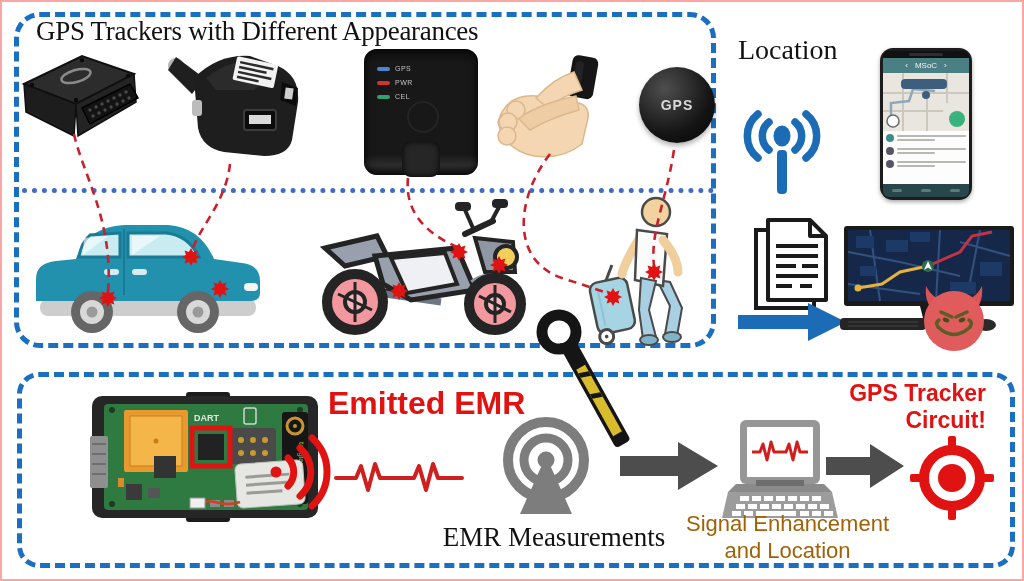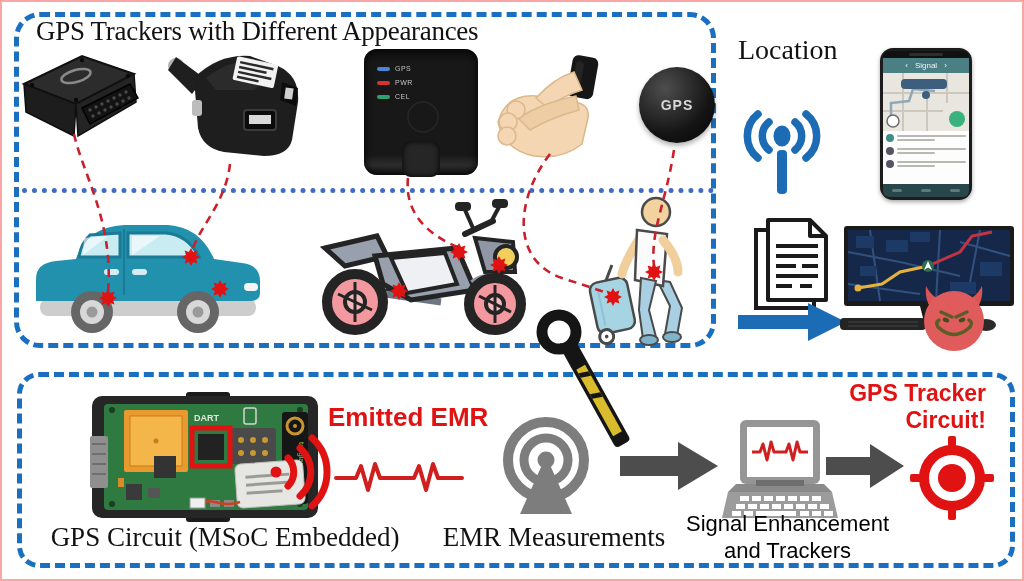--- a/index.html
+++ b/index.html
@@ -222,21 +222,21 @@
       <path d="M60,8 A28 28 0 0 1 60,52"></path>
     </g>
     <ellipse cx="36" cy="30" rx="8.5" ry="10.5" fill="#1c6cb5"></ellipse>
     <rect x="31" y="44" width="10" height="44" rx="4" fill="#1c6cb5"></rect>
   </svg>
 
   <div class="abs phone" style="left:878px;top:46px;width:92px;height:152px;">
     <div class="phone-notch"></div>
     <div class="phone-header sans">
       <span>‹</span>
-      <span>Signal</span>
+      <span>MSoC</span>
       <span>›</span>
     </div>
     <div class="phone-map">
       <svg width="86" height="58" viewBox="0 0 86 58">
         <g stroke="#cdc8be" stroke-width="2">
           <path d="M0,20 H86 M0,38 H60 M20,0 V58 M44,8 V58 M64,0 V30"></path>
         </g>
         <path d="M8,52 L8,30 L26,28 L30,16 L52,18" stroke="#8fa8b8" stroke-width="2.5" fill="none"></path>
         <rect x="18" y="6" width="46" height="10" rx="4" fill="#3d5f7d"></rect>
         <circle cx="43" cy="22" r="4" fill="#3d5f7d"></circle>
@@ -397,27 +397,26 @@
 
   <svg class="abs" style="left:264px;top:432px;z-index:4;" width="70" height="74" viewBox="0 0 70 74">
     <circle cx="10" cy="38" r="5.5" fill="#e01212"></circle>
     <g stroke="#e01212" stroke-width="7" stroke-linecap="round" fill="none">
       <path d="M22,24 A20 20 0 0 1 22,52"></path>
       <path d="M34,14 A32 32 0 0 1 34,62"></path>
       <path d="M46,4 A46 46 0 0 1 46,72"></path>
     </g>
   </svg>
 
-  <div class="abs sans red-bold" style="left:326px;top:400px;font-size:26px;white-space:nowrap;">Emitted EMR</div>
+  <div class="abs sans red-bold" style="left:326px;top:383px;font-size:32px;white-space:nowrap;">Emitted EMR</div>
 
   <svg class="abs" style="left:330px;top:446px;" width="145" height="52" viewBox="0 0 145 52">
     <path d="M4,30 h20 l5,-12 l7,24 l7,-26 l5,14 h34 l5,-12 l7,24 l7,-26 l5,14 h24" stroke="#cf1f1f" stroke-width="4" fill="none" stroke-linejoin="round" stroke-linecap="round"></path>
   </svg>
 
-  <div class="abs serif caption" style="left:48px;top:520px;width:350px;font-size:27px;">GPS Circuit (MSoC Embedded)</div>
 
   <svg class="abs" style="left:496px;top:414px;" width="96" height="100" viewBox="0 0 96 100">
     <circle cx="48" cy="44" r="38" stroke="#7d7d7d" stroke-width="10" fill="none"></circle>
     <circle cx="48" cy="44" r="22" stroke="#7d7d7d" stroke-width="9" fill="none"></circle>
     <circle cx="48" cy="44" r="8.5" fill="#7d7d7d"></circle>
     <polygon points="48,40 22,98 74,98" fill="#7d7d7d"></polygon>
   </svg>
 
   <div class="abs serif caption" style="left:425px;top:520px;width:230px;font-size:27px;margin-left:12px;">EMR Measurements</div>
 
@@ -460,23 +459,23 @@
         <rect x="98" y="86" width="9" height="5"></rect>
       <rect x="10" y="93" width="9" height="5"></rect>
         <rect x="22" y="93" width="9" height="5"></rect>
         <rect x="34" y="93" width="40" height="5"></rect>
         <rect x="78" y="93" width="9" height="5"></rect>
         <rect x="90" y="93" width="9" height="5"></rect>
         <rect x="102" y="93" width="9" height="5"></rect>
     </g>
   </svg>
 
-  <div class="abs sans" style="left:668px;top:508px;width:235px;text-align:center;font-size:22px;line-height:27px;color:#000000;">
+  <div class="abs sans" style="left:668px;top:508px;width:235px;text-align:center;font-size:22px;line-height:27px;color:#a16207;">
     <div>Signal Enhancement</div>
-    <div>and Trackers</div>
+    <div>and Location</div>
   </div>
 
   <svg class="abs" style="left:824px;top:440px;" width="80" height="48" viewBox="0 0 80 48">
     <polygon points="0,15 44,15 44,2 78,24 44,46 44,33 0,33" fill="#4d4d4d"></polygon>
   </svg>
 
   <svg class="abs" style="left:906px;top:432px;" width="88" height="88" viewBox="0 0 88 88">
     <circle cx="44" cy="44" r="28" stroke="#e01212" stroke-width="10" fill="none"></circle>
     <g fill="#e01212">
       <rect x="40" y="2" width="8" height="15" rx="2"></rect>

